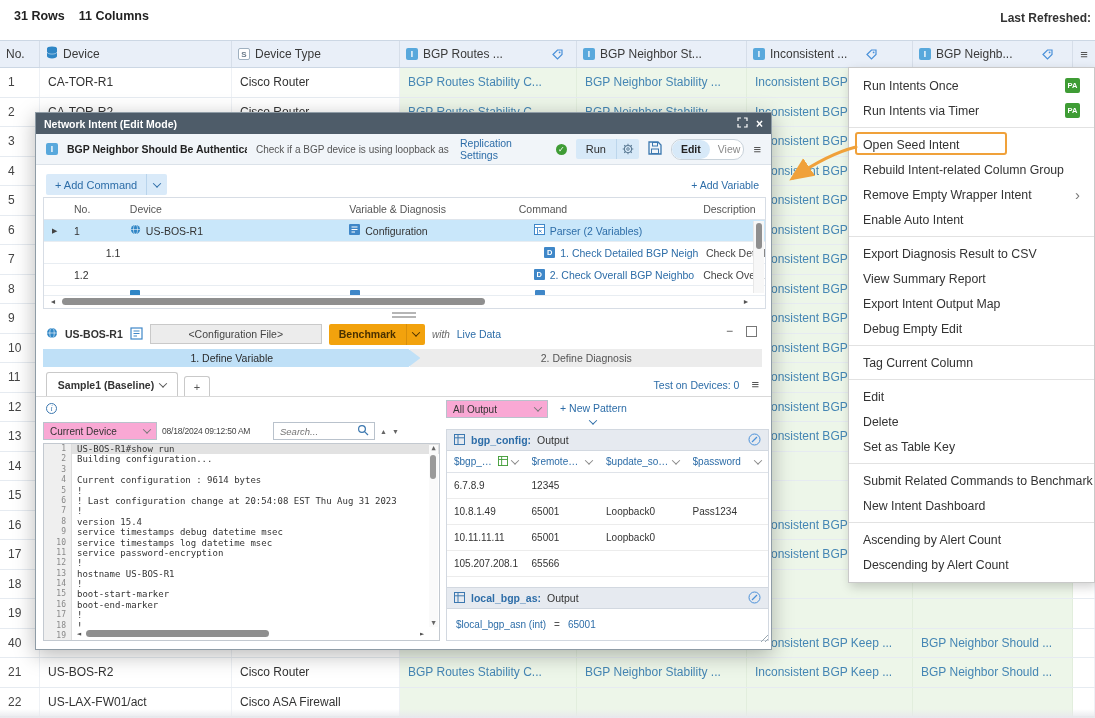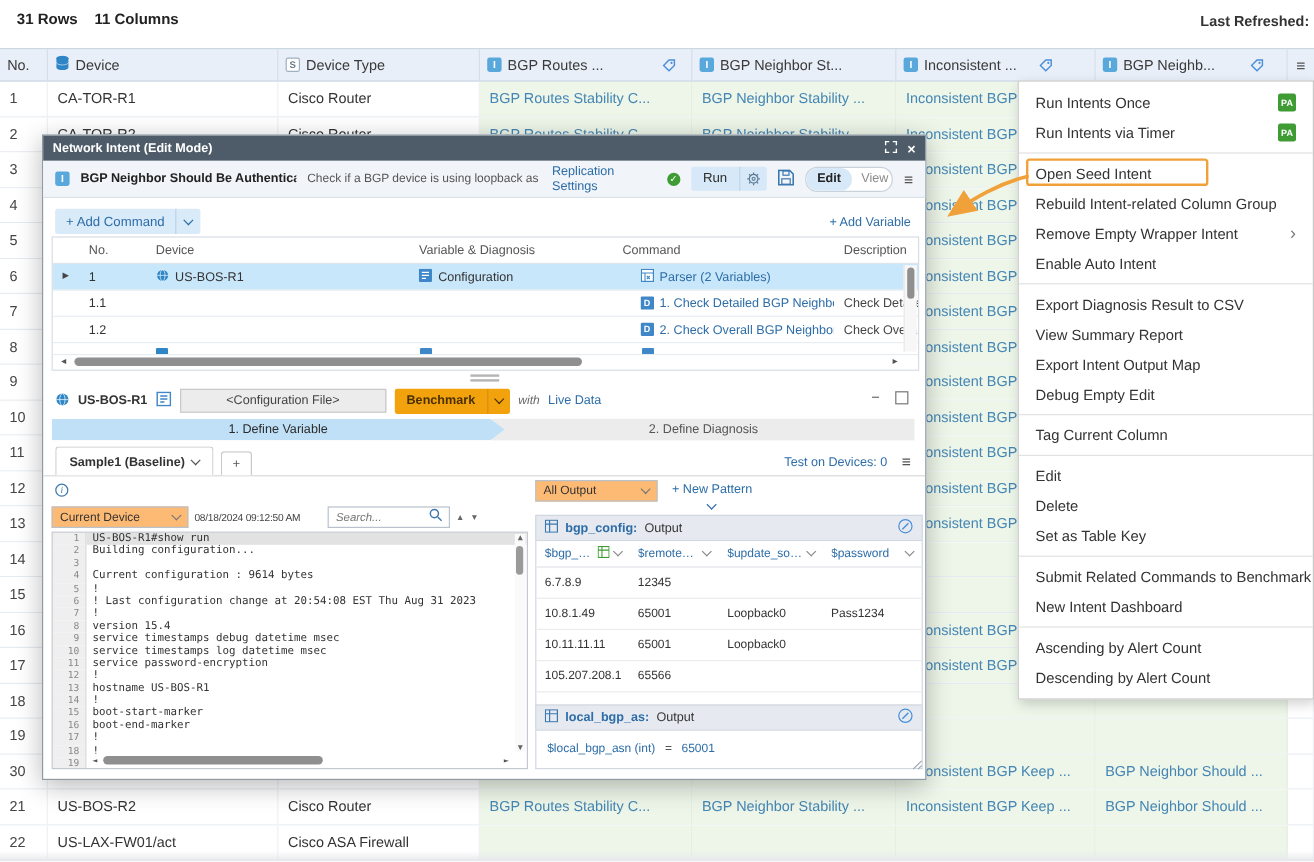--- a/index.html
+++ b/index.html
@@ -107,21 +107,21 @@
   .tabsrow{position:absolute;left:0;right:0;top:258px;height:25px;border-bottom:1px solid #d9d9d9;}
   .tab1{position:absolute;left:10px;bottom:0;height:24px;width:132px;background:#fff;border:1px solid #c9c9c9;
         border-bottom:none;border-radius:3px 3px 0 0;display:flex;align-items:center;justify-content:center;gap:6px;
         font-size:10.5px;font-weight:600;color:#333;box-sizing:border-box;}
   .tabplus{position:absolute;left:148px;bottom:0;height:20px;width:26px;background:#fff;border:1px solid #c9c9c9;
            border-bottom:none;border-radius:3px 3px 0 0;display:flex;align-items:center;justify-content:center;
            font-size:11px;color:#555;box-sizing:border-box;}
   .tabright{position:absolute;right:12px;bottom:5px;display:flex;gap:12px;align-items:center;font-size:10.5px;}
   .inforow{position:absolute;left:0;right:0;top:287px;height:18px;font-size:10.5px;}
   .crit{position:absolute;left:0;width:397px;text-align:right;color:#2d6da8;top:2px;}
-  .sel-box{height:18px;border:1px solid #b9c2cc;background:#fdba74;display:flex;align-items:center;gap:6px;
+  .sel-box{height:18px;border:1px solid #b9c2cc;background:#f9a8d4;display:flex;align-items:center;gap:6px;
            padding:0 6px;font-size:10px;color:#333;box-sizing:border-box;}
   .allout{position:absolute;left:410px;top:0;width:102px;justify-content:space-between;}
   .newpat{position:absolute;left:524px;top:2px;color:#2d6da8;display:flex;gap:5px;align-items:center;flex-direction:column;}
   .lctl{position:absolute;left:7px;top:308px;width:397px;height:20px;display:flex;align-items:center;gap:5px;}
   .curdev{width:114px;justify-content:space-between;}
   .datetxt{font-size:8.5px;color:#444;width:106px;letter-spacing:-0.2px;}
   .searchbox{width:102px;height:18px;border:1px solid #b9c2cc;display:flex;align-items:center;padding:0 4px;
              box-sizing:border-box;gap:3px;}
   .searchbox input{border:none;outline:none;width:72px;font-size:9.5px;font-style:italic;color:#666;
                    font-family:"Liberation Sans",sans-serif;background:transparent;}
@@ -410,21 +410,21 @@
       <div class="td no" style="width: 40px;">19</div>
       <div class="td" style="width: 192px;"></div>
       <div class="td" style="width: 168px;"></div>
       <div class="td intent" style="width: 177px;"></div>
       <div class="td intent" style="width: 170px;"></div>
       <div class="td intent" style="width: 166px;"></div>
       <div class="td intent" style="width: 160px;"></div>
       <div class="td" style="width: 22px;"></div>
     </div>
     <div class="trow" style="top: 628.5px;">
-      <div class="td no" style="width: 40px;">30</div>
+      <div class="td no" style="width: 40px;">40</div>
       <div class="td" style="width: 192px;"></div>
       <div class="td" style="width: 168px;"></div>
       <div class="td intent" style="width: 177px;"></div>
       <div class="td intent" style="width: 170px;"></div>
       <div class="td intent" style="width: 166px;">Inconsistent BGP Keep ...</div>
       <div class="td intent" style="width: 160px;">BGP Neighbor Should ...</div>
       <div class="td" style="width: 22px;"></div>
     </div>
     <div class="trow" style="top: 658px;">
       <div class="td no" style="width: 40px;">21</div>
@@ -528,21 +528,21 @@
             <span><svg width="11" height="11" viewBox="0 0 11 11">
                 <rect x="0.5" y="0.5" width="10" height="10" fill="#fff" stroke="#3f87c8"></rect>
                 <path d="M0.5 3.5 H10.5 M3.5 3.5 V10.5 M5 6 L7.5 8.5 M7.5 6 L5 8.5" stroke="#3f87c8" stroke-width=".9"></path>
               </svg></span>
             <span class="cl-link">Parser (2 Variables)</span>
           </div>
           <div class="ccell cl-desc" style="width: 70px;"></div>
         </div>
         <div class="crow">
           <div class="ccell" style="width: 22px;"></div>
-          <div class="ccell" style="width: 56px;">1.1</div>
+          <div class="ccell" style="width: 56px; margin-left: 32px;">1.1</div>
           <div class="ccell" style="width: 220px;"></div>
           <div class="ccell" style="width: 185px;"></div>
           <div class="ccell" style="width: 170px;">
             <span class="ic-d">D</span>
             <span class="cl-link">1. Check Detailed BGP Neighbo...</span>
           </div>
           <div class="ccell cl-desc" style="width: 70px;">Check Detailed BGP Neighbor Auth...</div>
         </div>
         <div class="crow">
           <div class="ccell" style="width: 22px;"></div>

